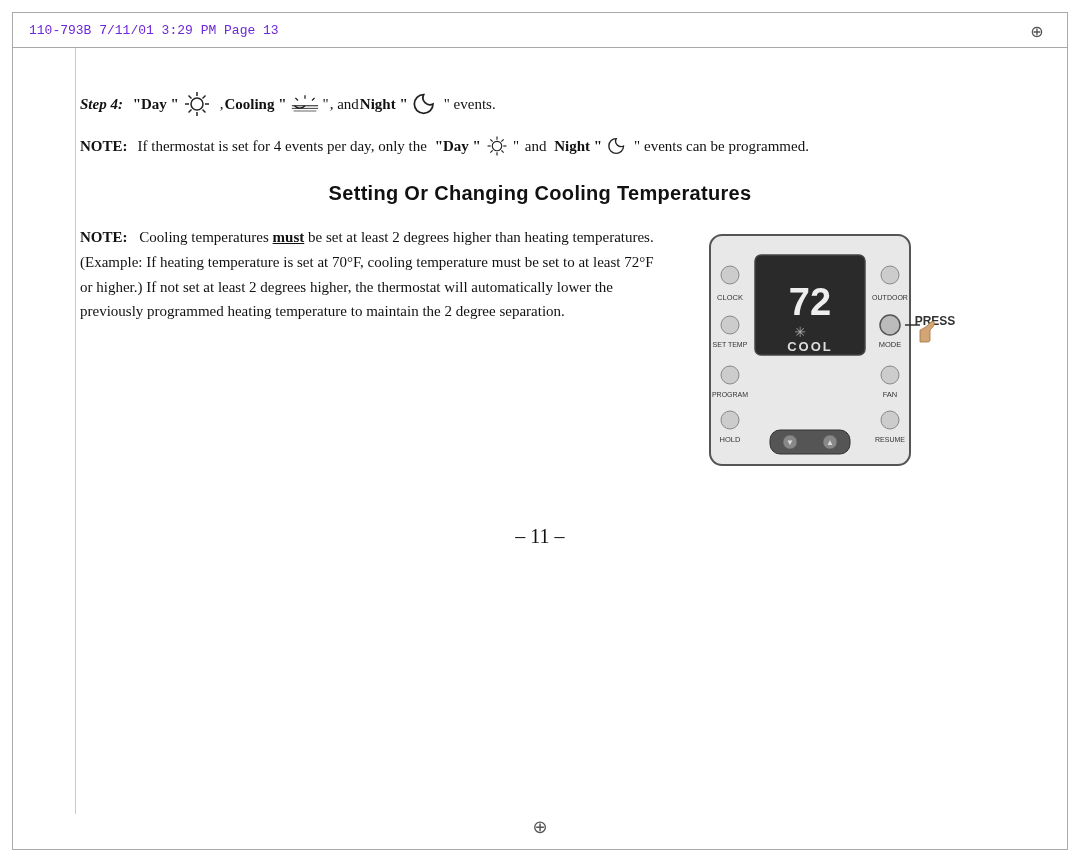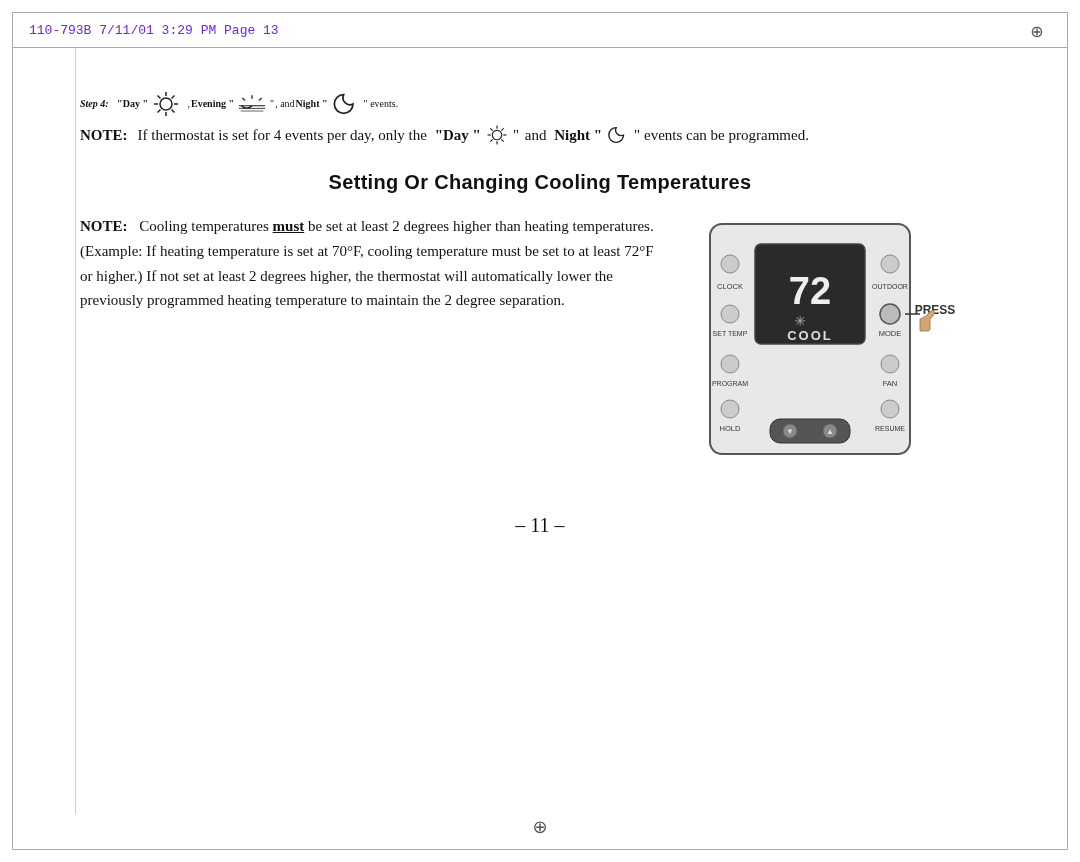--- a/index.html
+++ b/index.html
@@ -77,22 +77,22 @@
       position: absolute;
       top: 60px;
       left: 80px;
       right: 80px;
       bottom: 60px;
     }
 
     
     .step-line {
       margin-top: 30px;
-      margin-bottom: 5px;
-      font-size: 10px;
+      margin-bottom: 16px;
+      font-size: 15px;
       line-height: 1.6;
       display: flex;
       align-items: center;
       flex-wrap: wrap;
       gap: 1px;
     }
     .step-label {
       font-style: italic;
       font-weight: bold;
       margin-right: 4px;
@@ -206,21 +206,21 @@
         <line x1="2" y1="14" x2="6" y2="14" stroke="#222" stroke-width="1.5"></line>
         <line x1="22" y1="14" x2="26" y2="14" stroke="#222" stroke-width="1.5"></line>
         <line x1="5.5" y1="5.5" x2="8.5" y2="8.5" stroke="#222" stroke-width="1.5"></line>
         <line x1="19.5" y1="19.5" x2="22.5" y2="22.5" stroke="#222" stroke-width="1.5"></line>
         <line x1="22.5" y1="5.5" x2="19.5" y2="8.5" stroke="#222" stroke-width="1.5"></line>
         <line x1="5.5" y1="22.5" x2="8.5" y2="19.5" stroke="#222" stroke-width="1.5"></line>
       </svg>
     </span>
     <span>&nbsp;</span>
     <span>, </span>
-    <span class="bold-text"><span>Evening</span> "</span>
+    <span class="bold-text"><span>Cooling</span> "</span>
 
     <span class="icon-sun">
       <svg viewBox="0 0 32 24" xmlns="http://www.w3.org/2000/svg">
 
         <path d="M16 14 A8 8 0 0 1 4 14" fill="none" stroke="#222" stroke-width="1.5"></path>
         <line x1="1" y1="14" x2="31" y2="14" stroke="#222" stroke-width="1.2"></line>
         <line x1="16" y1="2" x2="16" y2="6" stroke="#222" stroke-width="1.5"></line>
         <line x1="5" y1="5" x2="8" y2="8" stroke="#222" stroke-width="1.5"></line>
         <line x1="27" y1="5" x2="24" y2="8" stroke="#222" stroke-width="1.5"></line>
         <line x1="1" y1="17" x2="31" y2="17" stroke="#222" stroke-width="1.0"></line>

